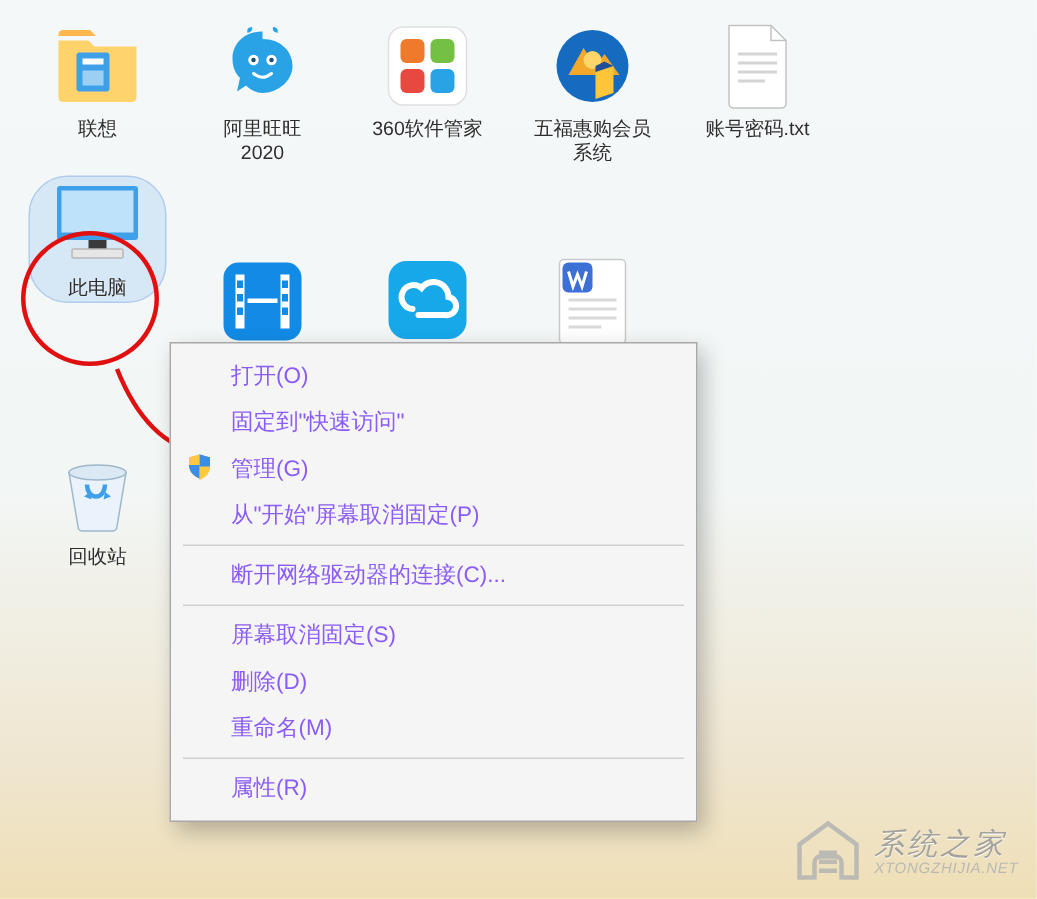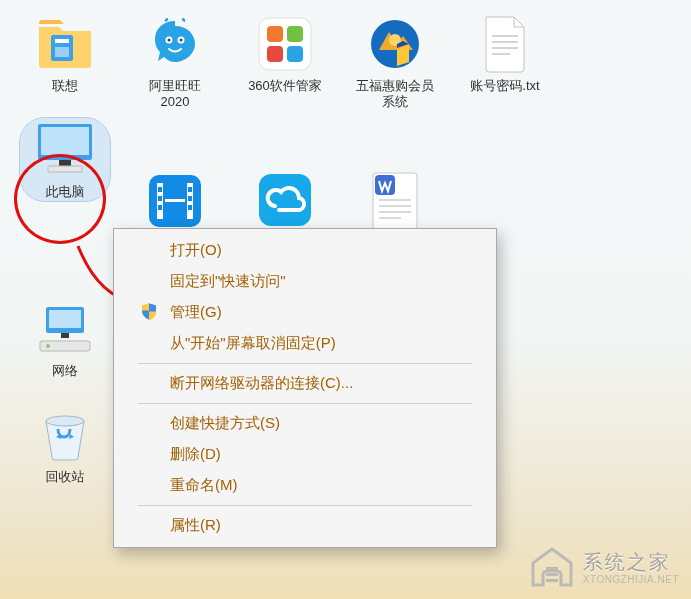--- a/index.html
+++ b/index.html
@@ -73,23 +73,23 @@
 
   
   .ctxmenu {
     position: absolute;
     top: 228px;
     left: 113px;
     width: 350px;
     background: #f5f5f5;
     border: 1px solid #a8a8a8;
     box-shadow: 4px 6px 14px rgba(0,0,0,0.25);
-    padding: 6px 16px;
+    padding: 6px 0;
     font-size: 15px;
-    color: #a16207;
+    color: #8b5cf6;
   }
   .ctxmenu .item {
     padding: 6px 14px 6px 40px;
     position: relative;
     cursor: default;
   }
   .ctxmenu .item .shield {
     position: absolute;
     left: 10px;
     top: 50%;
@@ -104,20 +104,21 @@
   
   .watermark {
     position: absolute;
     right: 12px;
     bottom: 10px;
     display: flex;
     align-items: center;
     gap: 8px;
     color: #b0b0ae;
     opacity: 0.9;
+    font-style: italic;
   }
   .watermark .wtxt .top {
     font-size: 20px;
     letter-spacing: 2px;
     color: #9c9c99;
     text-shadow: 0 1px 0 #fff;
   }
   .watermark .wtxt .bottom {
     font-size: 10px;
     color: #b5b5b1;
@@ -153,32 +154,20 @@
           <rect x="7" y="5" width="48" height="28" fill="#bfe2fb"></rect>
           <rect x="25" y="38" width="12" height="6" fill="#3a3a3a"></rect>
           <rect x="14" y="44" width="34" height="6" rx="1" fill="#e6e6e6" stroke="#b8b8b8"></rect>
         </svg>
       </div>
       <div class="label">此电脑</div>
     </div>
 
     <div style="height:48px"></div>
 
-    <div class="shortcut">
-      <div class="icon-wrap">
-        <svg width="62" height="56" viewBox="0 0 62 56">
-          <rect x="12" y="6" width="38" height="26" rx="2" fill="#3ea0e8"></rect>
-          <rect x="15" y="9" width="32" height="18" fill="#bfe2fb"></rect>
-          <rect x="27" y="32" width="8" height="5" fill="#3a3a3a"></rect>
-          <rect x="6" y="40" width="50" height="10" rx="2" fill="#e6e6e6" stroke="#b8b8b8"></rect>
-          <circle cx="14" cy="45" r="2" fill="#7fcf5f"></circle>
-        </svg>
-      </div>
-      <div class="label">网络</div>
-    </div>
 
     <div class="shortcut">
       <div class="icon-wrap">
         <svg width="54" height="56" viewBox="0 0 54 56">
           <path d="M8 14 L46 14 L40 50 a3 3 0 0 1 -3 3 H17 a3 3 0 0 1 -3 -3 Z" fill="#eaf3fb" stroke="#9fb7c9"></path>
           <ellipse cx="27" cy="14" rx="19" ry="5" fill="#dbe9f5" stroke="#9fb7c9"></ellipse>
           <path d="M20 22 c0 4 2 8 6 8 s6 -4 6 -8" fill="none" stroke="#3ea0e8" stroke-width="3"></path>
           <path d="M18 30 l4 -3 l1 5 Z" fill="#3ea0e8"></path>
           <path d="M36 30 l-4 -3 l-1 5 Z" fill="#3ea0e8"></path>
         </svg>
@@ -319,21 +308,21 @@
         <path d="M9 9 v8 c-3 -1 -7 -4 -7 -9 v0 h7Z" fill="#3a8de8"></path>
         <path d="M9 9 h7 c0 5 -4 8 -7 9 Z" fill="#ffc83d"></path>
       </svg>
     </span>
     <span>管理(G)</span>
   </div>
   <div class="item">从"开始"屏幕取消固定(P)</div>
   <div class="sep"></div>
   <div class="item">断开网络驱动器的连接(C)...</div>
   <div class="sep"></div>
-  <div class="item">创建快捷方式(S)</div>
+  <div class="item">屏幕取消固定(S)</div>
   <div class="item">删除(D)</div>
   <div class="item">重命名(M)</div>
   <div class="sep"></div>
   <div class="item">属性(R)</div>
 </div>
 
 <div class="watermark">
   <svg width="46" height="44" viewBox="0 0 46 44">
     <path d="M23 4 L42 18 V40 H32 V30 a4 4 0 0 0 -4 -4 h-10 a4 4 0 0 0 -4 4 V40 H4 V18 Z" fill="none" stroke="#b6b6b3" stroke-width="3"></path>
     <rect x="17" y="28" width="12" height="3" fill="#b6b6b3"></rect>

